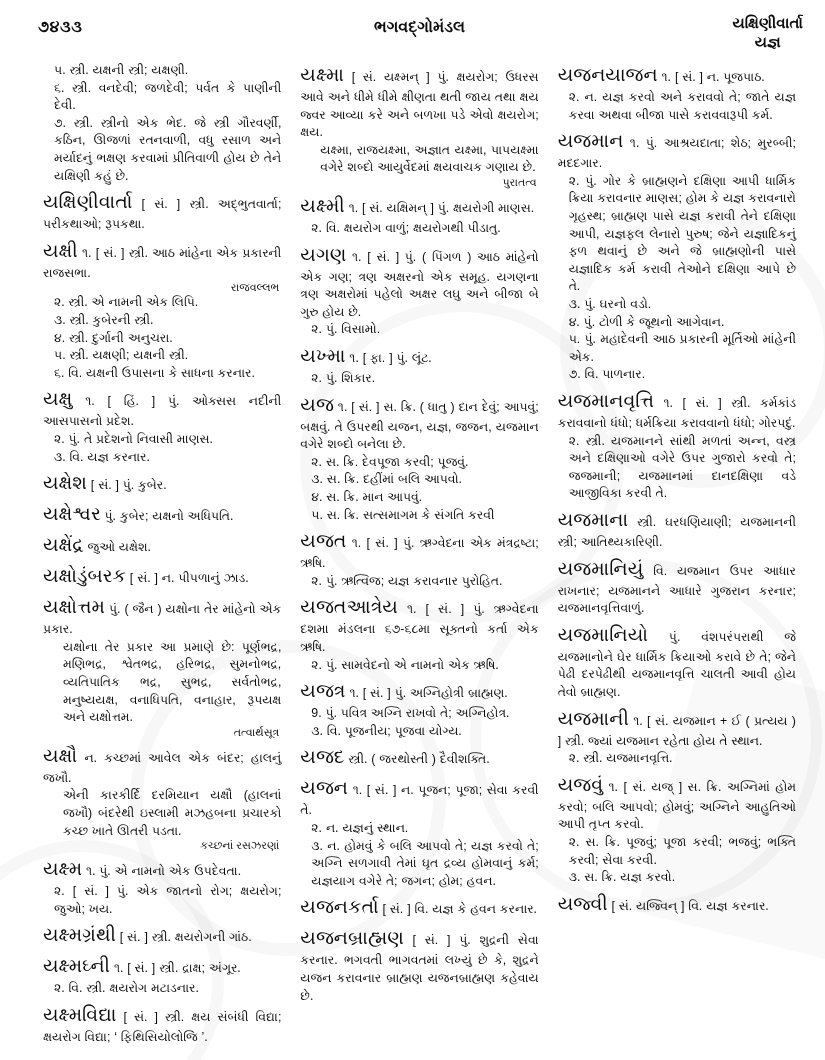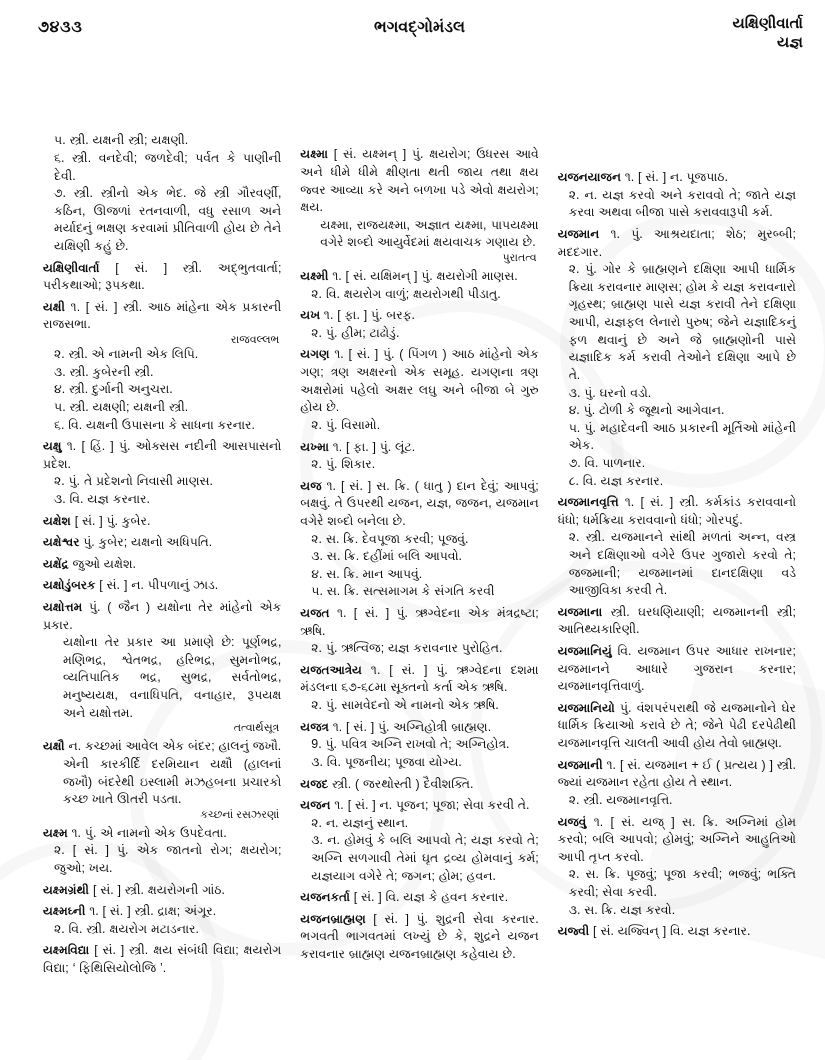--- a/index.html
+++ b/index.html
@@ -80,31 +80,32 @@
   }
   .running-head .rh-main {
     display: block;
     font-size: 15px;
     font-weight: 700;
   }
   .running-head .rh-sub {
     display: block;
     font-size: 15px;
     font-weight: 700;
+    text-align: center;
   }
 
   
   .columns {
     position: absolute;
     left: 26px;
     right: 20px;
     top: 62px;
     bottom: 8px;
     display: flex;
-    align-items: center;
+    align-items: flex-start;
   }
   .col {
     flex: 1 1 0;
     min-width: 0;
     padding: 0 9px;
     box-sizing: border-box;
   }
   .col-rule {
     flex: 0 0 1px;
     background: #2b2b2b;
@@ -130,22 +131,22 @@
   }
   .sense {
     text-indent: 0;
     padding-left: 11px;
   }
   .quote {
     padding-left: 20px;
     font-size: 11.8px;
   }
   .headword {
-    font-weight: 700;
-    font-size: 12px;
+    font-weight: 400;
+    font-size: 19px;
   }
   .attrib {
     display: block;
     text-align: right;
     font-size: 11px;
     padding-right: 2px;
     margin-top: -1px;
   }
 </style>
 </head>
@@ -235,24 +236,20 @@
         <div class="entry">
           <p class="lemma-line"><span class="headword">યક્ષ્મા</span><span> [ સં. યક્ષ્મન્ ] પું. ક્ષયરોગ; ઉધરસ આવે અને ધીમે ધીમે ક્ષીણતા થતી જાય તથા ક્ષય જ્વર આવ્યા કરે અને બળખા પડે એવો ક્ષયરોગ; ક્ષય.</span></p>
           <p class="quote">યક્ષ્મા, રાજયક્ષ્મા, અજ્ઞાત યક્ષ્મા, પાપયક્ષ્મા વગેરે શબ્દો આયુર્વેદમાં ક્ષયવાચક ગણાય છે.</p>
           <span class="attrib">પુરાતત્વ</span>
         </div>
         <div class="entry">
           <p class="lemma-line"><span class="headword">યક્ષ્મી</span><span> ૧. [ સં. યક્ષિમન્ ] પું. ક્ષયરોગી માણસ.</span></p>
           <p class="sense">૨. વિ. ક્ષયરોગ વાળું; ક્ષયરોગથી પીડાતુ.</p>
         </div>
         <div class="entry">
-          <p class="lemma-line"><span class="headword">યખ</span><span> ૧. [ ફા. ] પું. બરફ.</span></p>
-          <p class="sense">૨. પું. હીમ; ટાઢોડું.</p>
-        </div>
-        <div class="entry">
           <p class="lemma-line"><span class="headword">યગણ</span><span> ૧. [ સં. ] પું. ( પિંગળ ) આઠ માંહેનો એક ગણ; ત્રણ અક્ષરનો એક સમૂહ. યગણના ત્રણ અક્ષરોમાં પહેલો અક્ષર લઘુ અને બીજા બે ગુરુ હોય છે.</span></p>
           <p class="sense">૨. પું. વિસામો.</p>
         </div>
         <div class="entry">
           <p class="lemma-line"><span class="headword">યખ્મા</span><span> ૧. [ ફા. ] પું. લૂંટ.</span></p>
           <p class="sense">૨. પું. શિકાર.</p>
         </div>
         <div class="entry">
           <p class="lemma-line"><span class="headword">યજ</span><span> ૧. [ સં. ] સ. ક્રિ. ( ધાતુ ) દાન દેવું; આપવું; બક્ષવું. તે ઉપરથી યજન, યજ્ઞ, જજન, યજમાન વગેરે શબ્દો બનેલા છે.</span></p>
           <p class="sense">૨. સ. ક્રિ. દેવપૂજા કરવી; પૂજવું.</p>
@@ -294,21 +291,20 @@
           <p class="lemma-line"><span class="headword">યજનયાજન</span><span> ૧. [ સં. ] ન. પૂજપાઠ.</span></p>
           <p class="sense">૨. ન. યજ્ઞ કરવો અને કરાવવો તે; જાતે યજ્ઞ કરવા અથવા બીજા પાસે કરાવવારૂપી કર્મ.</p>
         </div>
         <div class="entry">
           <p class="lemma-line"><span class="headword">યજમાન</span><span> ૧. પું. આશ્રયદાતા; શેઠ; મુરબ્બી; મદદગાર.</span></p>
           <p class="sense">૨. પું. ગોર કે બ્રાહ્મણને દક્ષિણા આપી ધાર્મિક ક્રિયા કરાવનાર માણસ; હોમ કે યજ્ઞ કરાવનારો ગૃહસ્થ; બ્રાહ્મણ પાસે યજ્ઞ કરાવી તેને દક્ષિણા આપી, યજ્ઞફલ લેનારો પુરુષ; જેને યજ્ઞાદિકનું ફળ થવાનું છે અને જે બ્રાહ્મણોની પાસે યજ્ઞાદિક કર્મ કરાવી તેઓને દક્ષિણા આપે છે તે.</p>
           <p class="sense">૩. પું. ઘરનો વડો.</p>
           <p class="sense">૪. પું. ટોળી કે જૂથનો આગેવાન.</p>
           <p class="sense">૫. પું. મહાદેવની આઠ પ્રકારની મૂર્તિઓ માંહેની એક.</p>
           <p class="sense">૭. વિ. પાળનાર.</p>
-          <p class="sense">૮. વિ. યજ્ઞ કરનાર.</p>
         </div>
         <div class="entry">
           <p class="lemma-line"><span class="headword">યજમાનવૃત્તિ</span><span> ૧. [ સં. ] સ્ત્રી. કર્મકાંડ કરાવવાનો ધંધો; ધર્મક્રિયા કરાવવાનો ધંધો; ગોરપદું.</span></p>
           <p class="sense">૨. સ્ત્રી. યજમાનને સાંથી મળતાં અન્ન, વસ્ત્ર અને દક્ષિણાઓ વગેરે ઉપર ગુજારો કરવો તે; જજમાની; યજમાનમાં દાનદક્ષિણા વડે આજીવિકા કરવી તે.</p>
         </div>
         <div class="entry">
           <p class="lemma-line"><span class="headword">યજમાના</span><span> સ્ત્રી. ઘરધણિયાણી; યજમાનની સ્ત્રી; આતિથ્યકારિણી.</span></p>
         </div>
         <div class="entry">
           <p class="lemma-line"><span class="headword">યજમાનિયું</span><span> વિ. યજમાન ઉપર આધાર રાખનાર; યજમાનને આધારે ગુજરાન કરનાર; યજમાનવૃત્તિવાળું.</span></p>

